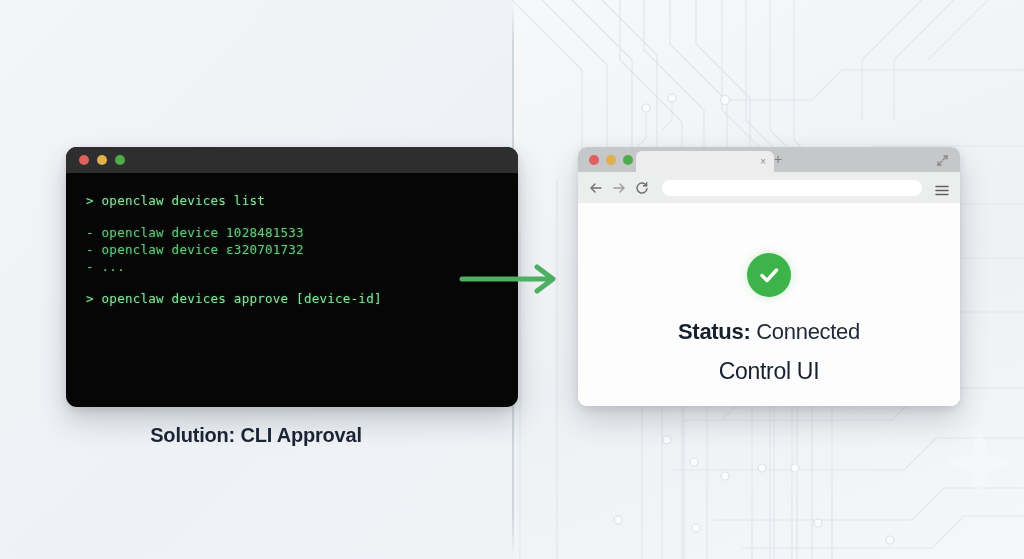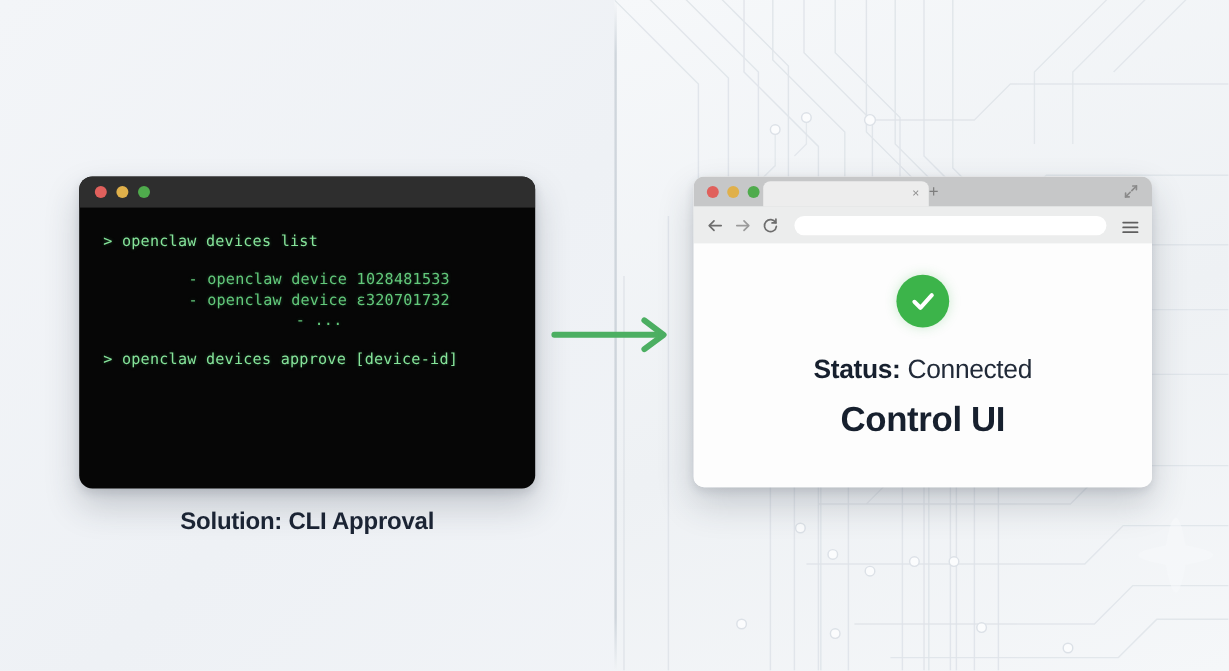--- a/index.html
+++ b/index.html
@@ -42,21 +42,21 @@
     width: 2px;
     height: 559px;
     background: linear-gradient(to bottom, rgba(195,203,211,0) 0%, rgba(195,203,211,.75) 8%, rgba(195,203,211,.75) 92%, rgba(195,203,211,0) 100%);
   }
 
   
   .terminal {
     position: absolute;
     left: 66px;
     top: 147px;
-    width: 380px;
+    width: 452px;
     height: 260px;
     border-radius: 11px;
     background: #060606;
     box-shadow: 0 14px 28px rgba(40,50,65,.22), 0 3px 8px rgba(40,50,65,.13);
     overflow: hidden;
   }
   .term-bar {
     height: 26px;
     background: #2e2e2e;
     display: flex;
@@ -76,21 +76,21 @@
     line-height: 1.0;
     color: #77dd8e;
   }
   .term-line {
     white-space: pre;
     height: 17px;
     letter-spacing: .2px;
     text-shadow: 0 0 3px rgba(80,210,120,.35);
   }
   .term-line.prompt { color: #86e49a; }
-  .term-line.item   { color: #63c97b; text-align: center; }
+  .term-line.item   { color: #63c97b; }
   .spacer-sm { height: 15px; }
 
   
   .caption {
     position: absolute;
     left: 66px;
     top: 424px;
     width: 380px;
     text-align: center;
     font-size: 20px;
@@ -177,42 +177,43 @@
   }
   .hamburger { width: 14px; height: 11px; flex: 0 0 auto; color: #5f5f5f; }
 
   .br-content {
     height: 203px;
     background: #fdfdfd;
     display: flex;
     flex-direction: column;
     align-items: center;
     padding-top: 26px;
+    margin-top: 24px;
   }
   .check-circle {
     width: 44px; height: 44px;
     border-radius: 50%;
     background: #3cb44a;
     display: flex;
     align-items: center;
     justify-content: center;
     box-shadow: 0 0 10px rgba(60,180,74,.25);
   }
   .status-line {
     margin-top: 22px;
     font-size: 22px;
     color: #17202e;
     letter-spacing: -0.3px;
   }
   .status-line .lbl { font-weight: bold; }
   .status-line .val { font-weight: normal; color: #212a38; }
   .control-ui {
     margin-top: 13px;
-    font-size: 29px;
-    font-weight: bold;
+    font-size: 23px;
+    font-weight: normal;
     color: #17202e;
     letter-spacing: -0.3px;
     text-align: center;
   }
 </style>
 </head>
 <body>
 
 <div id="stage">
 

